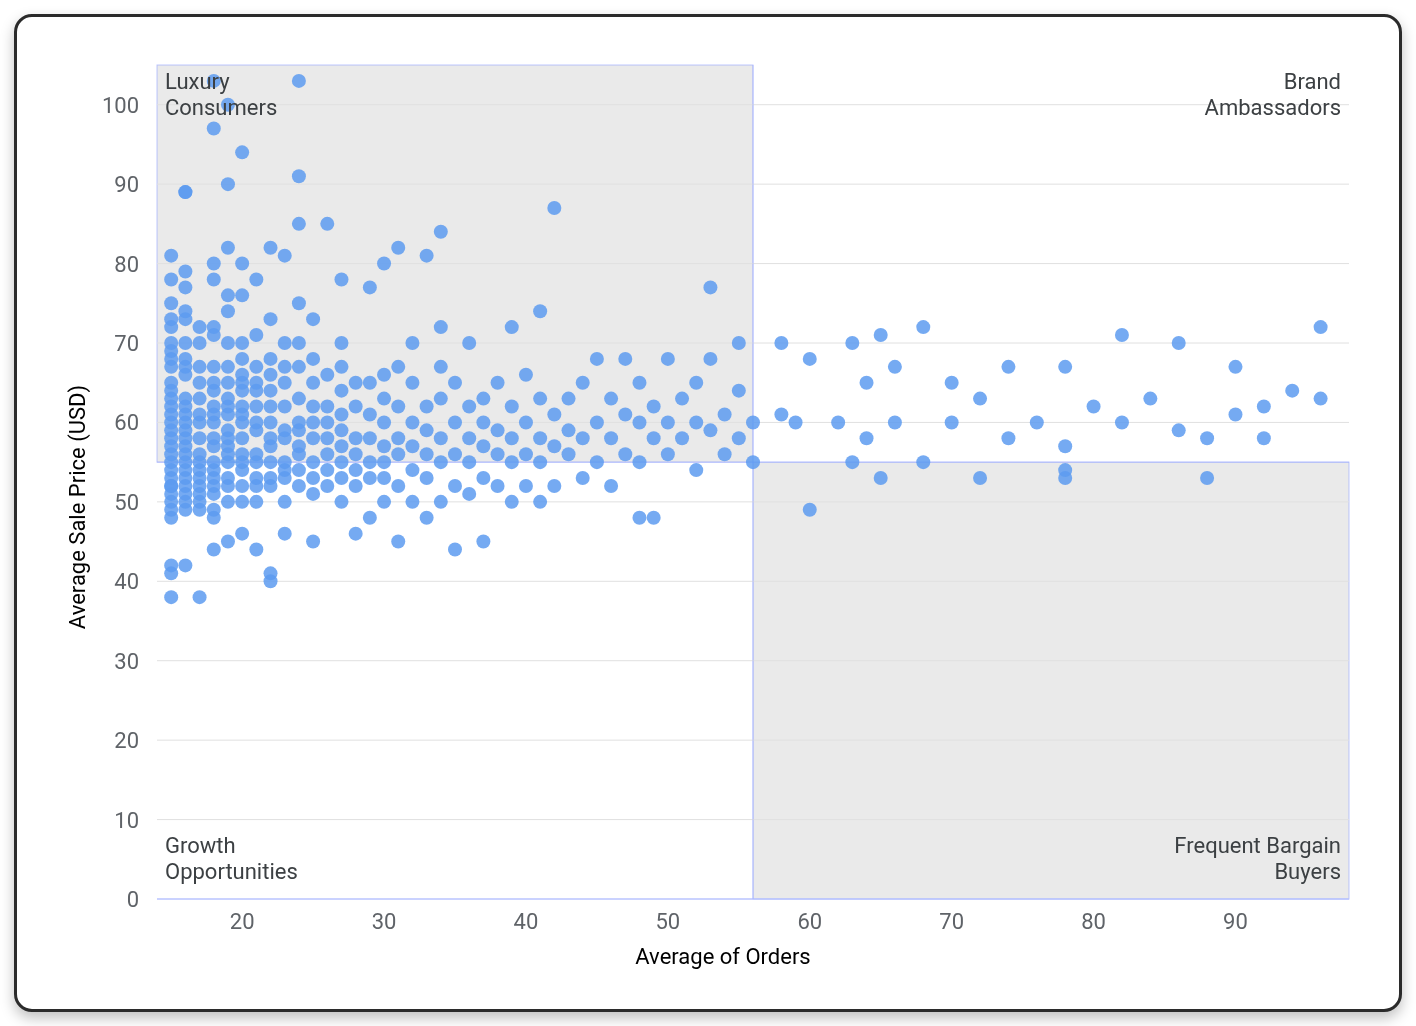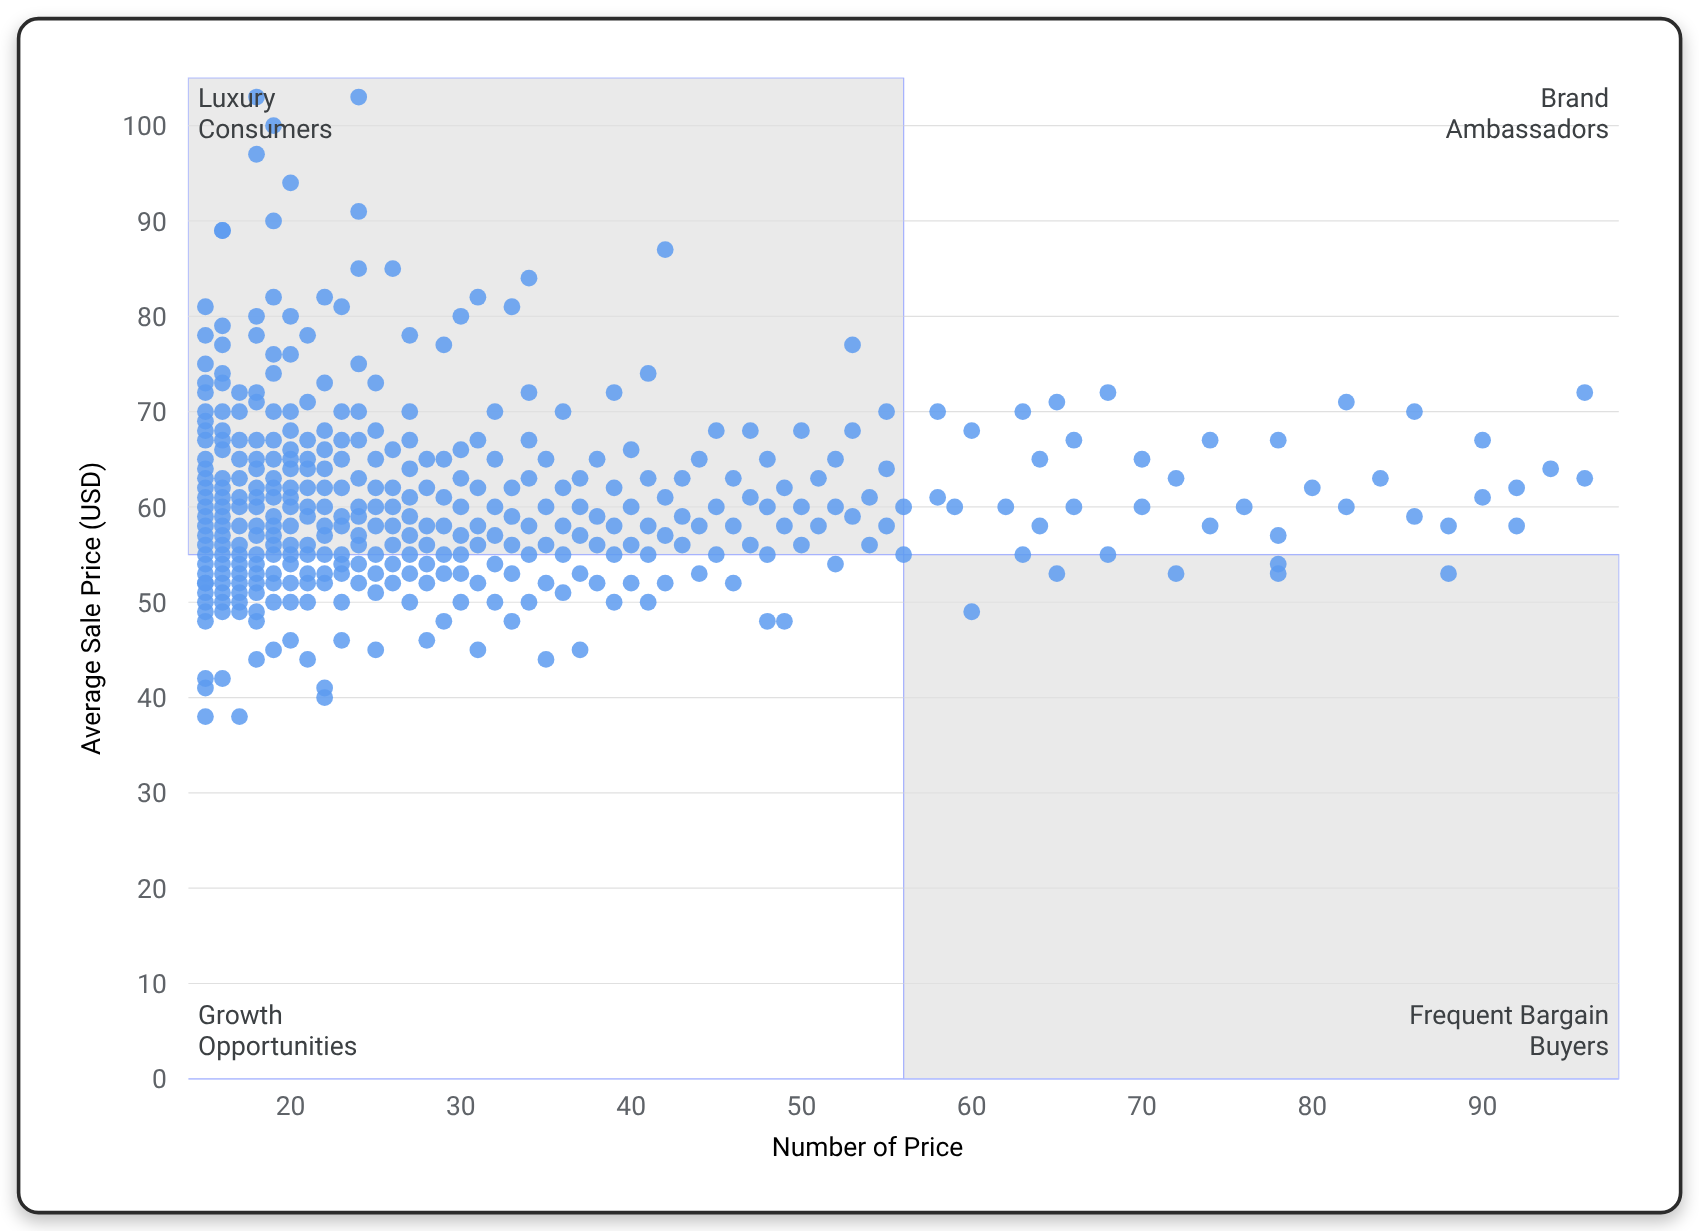--- a/index.html
+++ b/index.html
@@ -482,17 +482,17 @@
               <text x="-18" y="127.14285714285722" text-anchor="end">90</text>
               <text x="-18" y="47.71428571428578" text-anchor="end">100</text>
             </g>
             <text x="8" y="24" class="quad-label" text-anchor="start"><tspan x="8" dy="0">Luxury</tspan><tspan x="8" dy="26">Consumers</tspan></text>
             <text x="1184" y="24" class="quad-label" text-anchor="end"><tspan x="1184" dy="0">Brand</tspan><tspan x="1184" dy="26">Ambassadors</tspan></text>
             <text x="8" y="788" class="quad-label" text-anchor="start"><tspan x="8" dy="0">Growth</tspan><tspan x="8" dy="26">Opportunities</tspan></text>
             <text x="1184" y="788" class="quad-label" text-anchor="end"><tspan x="1184" dy="0">Frequent Bargain</tspan><tspan x="1184" dy="26">Buyers</tspan></text>
           </svg>
       </div>
 
-      <div style="position:absolute; left:0; right:0; bottom:0; text-align:center;" class="axis-label">Number of Price</div>
+      <div style="position:absolute; left:0; right:0; bottom:0; text-align:center;" class="axis-label">Average of Orders</div>
 
     </div>
   </div>
 </div>
 
 </body></html>

